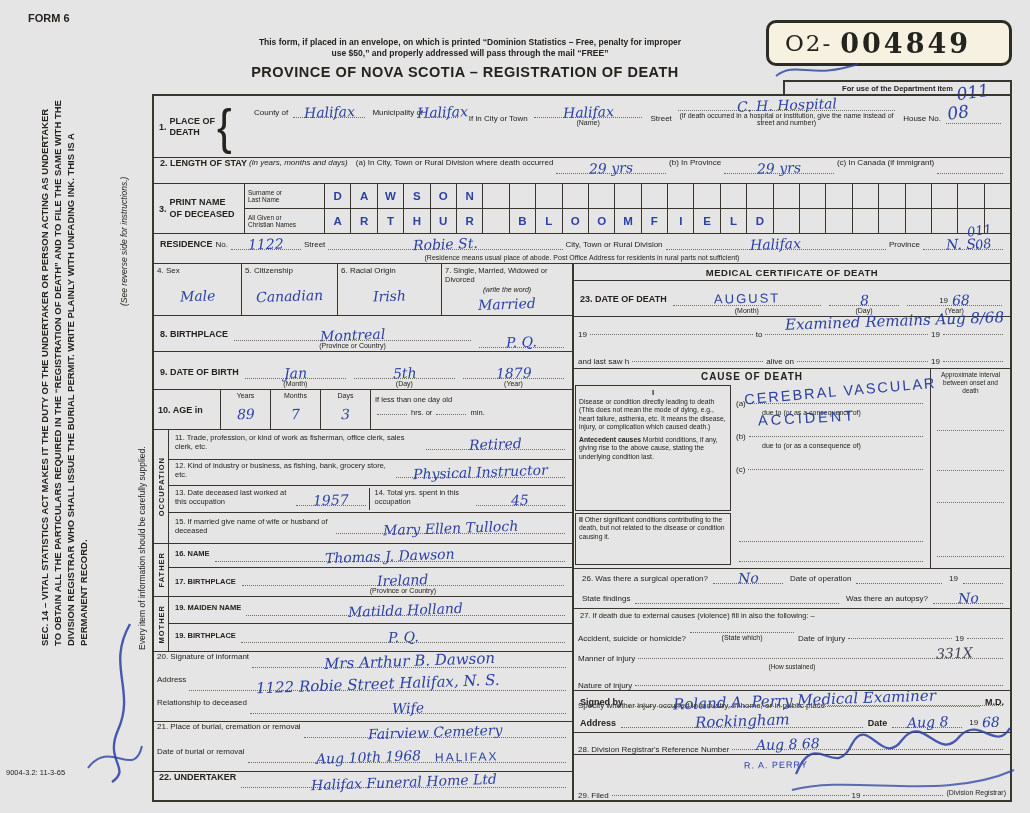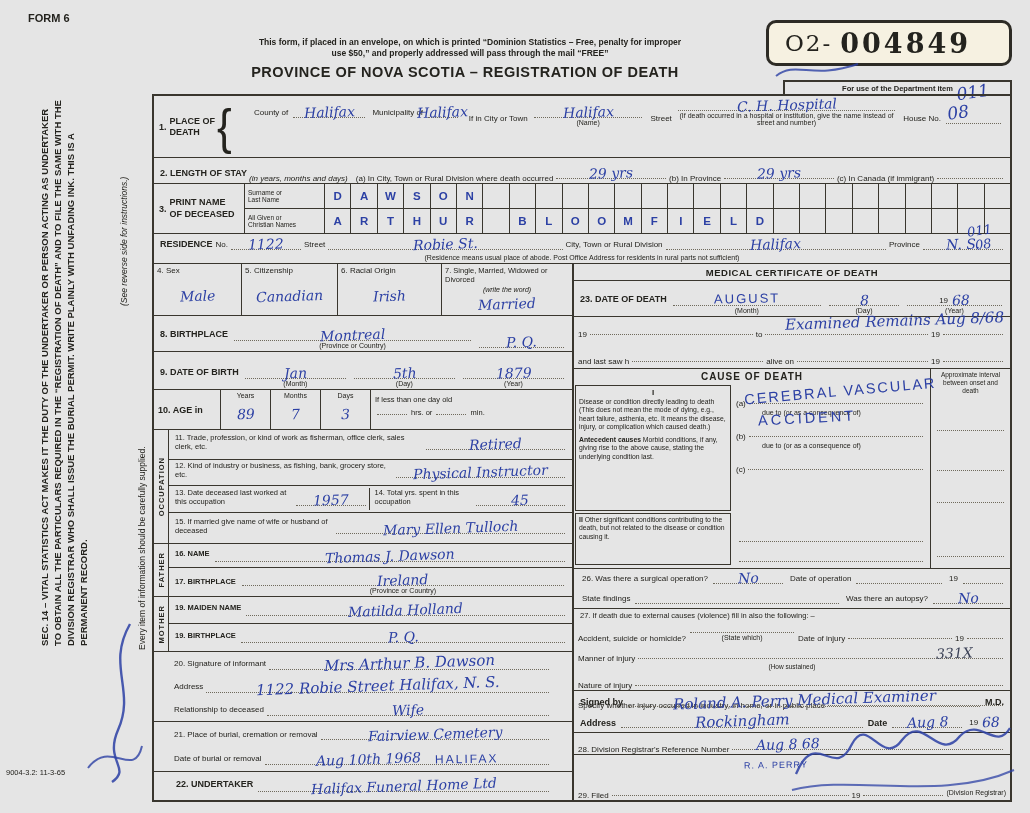--- a/index.html
+++ b/index.html
@@ -39,21 +39,21 @@
 .sec14{position:absolute;left:38px;top:98px;height:548px;width:80px;font-weight:bold;font-size:9.5px;line-height:13px}
 .revnote{position:absolute;left:119px;top:96px;height:210px;font-size:8.5px;font-style:italic}
 .supnote{position:absolute;left:137px;top:305px;height:345px;font-size:8.5px}
 .printcode{position:absolute;left:6px;top:768px;font-size:7.5px}
 
 .r1{height:62px;display:flex}
 .r1lab{width:90px;display:flex;align-items:center;padding-left:5px}
 .brace{font-size:44px;font-weight:300;line-height:.9;transform:scaleY(1.15);margin-left:2px}
 .r1content{flex:1;display:flex;flex-direction:row;justify-content:space-around;padding:2px 4px}
 
-.r2{height:26px;display:flex;align-items:flex-end;padding:0 4px}
+.r2{height:26px;display:flex;padding:0 4px}
 
 .r3{height:50px;display:flex}
 .r3lab{width:90px;display:flex;align-items:center;padding-left:5px;gap:3px}
 .r3grid{flex:1;display:flex;flex-direction:column}
 .r3row{flex:1;display:flex;border-bottom:1px solid #39362e}
 .r3row:last-child{border-bottom:none}
 .r3sub{width:80px;font-size:6.5px;padding:2px 3px;border-right:1px solid #39362e;display:flex;flex-direction:column;justify-content:center}
 .boxes{flex:1;display:flex}
 .lbox{flex:1;border-right:1px solid #39362e;display:flex;align-items:center;justify-content:center;font-size:11.5px;font-weight:bold;color:#2c40a4}
 .lbox:last-child{border-right:none}
@@ -84,21 +84,21 @@
 .group{display:flex}
 .vcell{width:15px;border-right:1px solid #39362e;display:flex;align-items:center;justify-content:center}
 .vcell span{letter-spacing:1px;font-size:7.5px;font-weight:bold}
 .gstack{flex:1;display:flex;flex-direction:column}
 .grow{display:flex;align-items:center;border-bottom:1px solid #39362e;padding:0 4px}
 .grow:last-child{border-bottom:none}
 .growlbl{font-size:7.5px;line-height:1.2;padding:0 2px 4px 2px}
 .half{flex:1;display:flex;align-items:flex-end}
 .half.first{border-right:1px solid #39362e;margin-right:3px}
 
-.sline{display:flex;align-items:center;flex:1;padding:0 20px}
+.sline{display:flex;align-items:flex-start;flex:1;padding:0 3px}
 
 .medhead{height:17px;display:flex;align-items:center;justify-content:center;font-weight:bold;font-size:9.5px;letter-spacing:.5px}
 .r23{height:36px;display:flex;align-items:stretch;padding:0 4px}
 .r23 .hdr{align-self:flex-end;padding:0 2px 12px 2px}
 .r24{height:52px;position:relative;padding:2px 4px;display:flex;flex-direction:column;justify-content:space-between}
 .r24line{display:flex;align-items:flex-end}
 
 .cause{height:200px;display:flex}
 .causemain{flex:1;display:flex;flex-direction:column}
 .causetitle{height:15px;text-align:center;font-weight:bold;font-size:10px;letter-spacing:1px;padding-top:2px}

